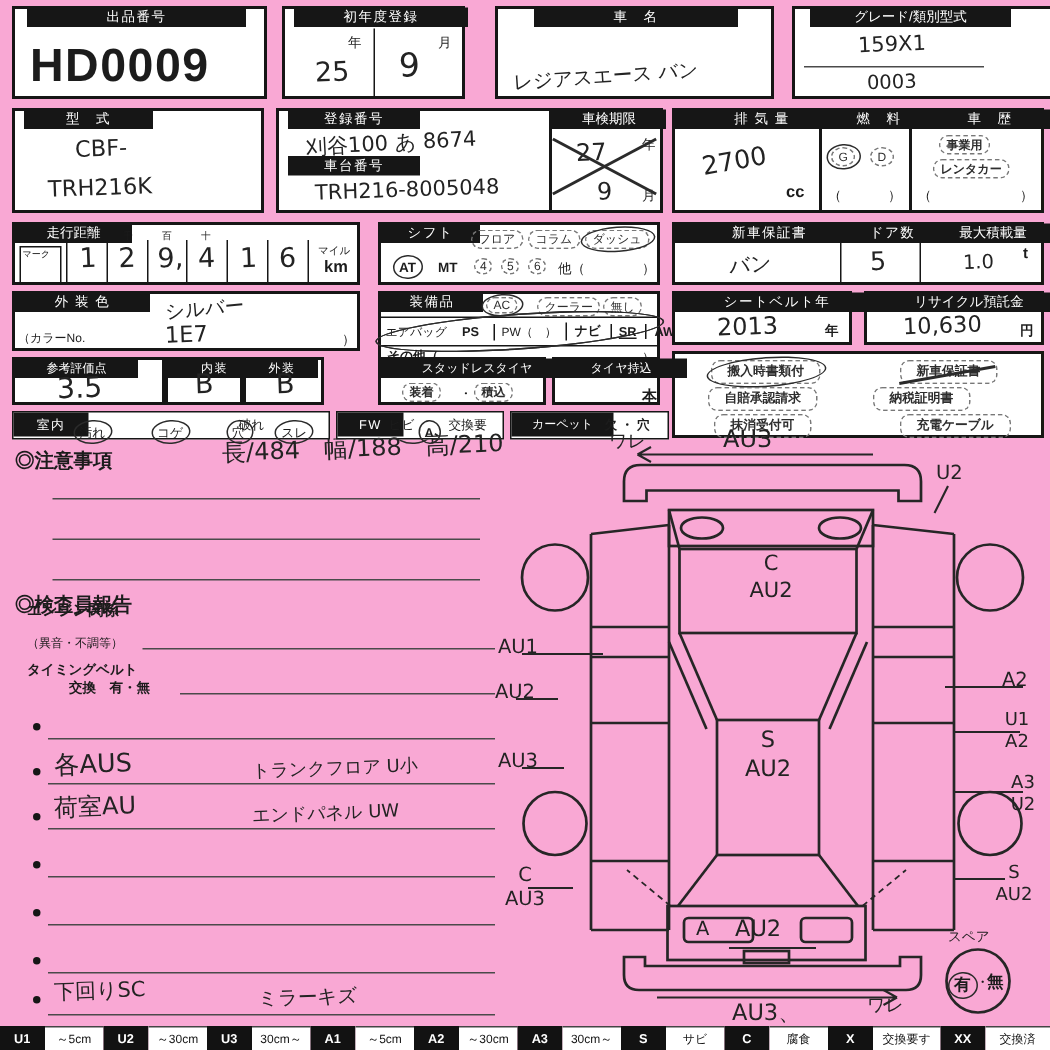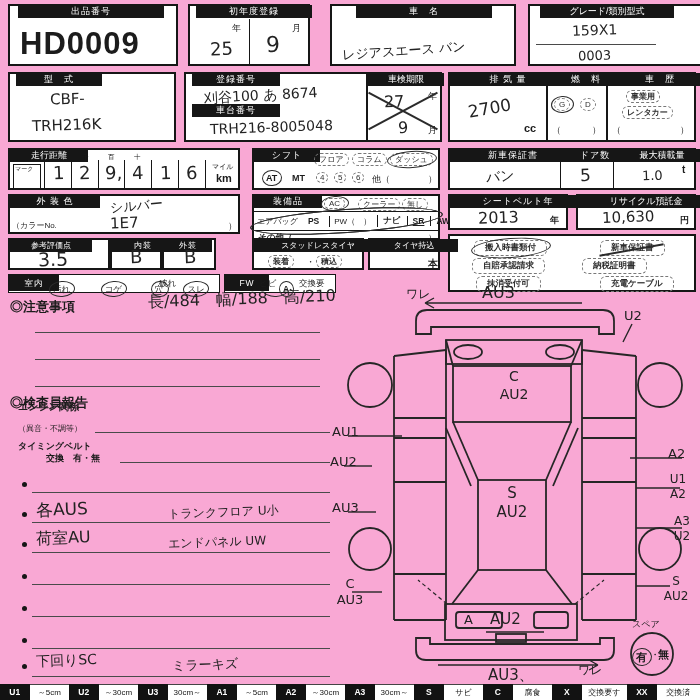--- a/index.html
+++ b/index.html
@@ -252,20 +252,24 @@
     <span class="p circled" style="left:122px;top:3px;font-size:8.5px;">スレ</span>
     <span class="p" style="left:150px;top:3px;font-size:8.5px;">破れ</span>
     <span class="p circled" style="left:180px;top:3px;font-size:8.5px;">シミ</span>
   </div>
   <div class="box" style="left:224px;top:274px;width:112px;height:19px;border-width:1.5px;">
     <div class="tab" style="left:0;top:0;width:28px;text-align:center;line-height:16px;font-size:8.5px;">FW</div>
     <span class="p" style="left:34px;top:3px;font-size:8.5px;">ヒビ</span>
     <span class="p pb circled" style="left:58px;top:3px;font-size:8.5px;">A</span>
     <span class="p" style="left:74px;top:3px;font-size:8.5px;">交換要</span>
   </div>
+  <div class="box" style="left:340px;top:274px;width:106px;height:19px;border-width:1.5px;">
+    <div class="tab" style="left:0;top:0;width:52px;text-align:center;line-height:16px;font-size:8px;letter-spacing:0;">カーペット</div>
+    <span class="p pb" style="left:62px;top:3px;font-size:8.5px;">欠 ・ 穴</span>
+  </div>
 
   <div class="p pb" style="left:10px;top:298px;font-size:13px;">◎注意事項</div>
   <div class="hw" style="left:148px;top:289px;font-size:16px;transform:rotate(-2deg);">長/484　幅/188　高/210</div>
   <div class="ln" style="left:35px;top:332px;width:285px;"></div>
   <div class="ln" style="left:35px;top:359px;width:285px;"></div>
   <div class="ln" style="left:35px;top:386px;width:285px;"></div>
 
   <div class="p pb" style="left:10px;top:394px;font-size:13px;">◎検査員報告</div>
   <div class="p pb" style="left:18px;top:400px;font-size:10px;font-family:Liberation Serif, serif;">エンジン関係</div>
   <div class="p" style="left:18px;top:423px;font-size:8px;">（異音・不調等）</div>

